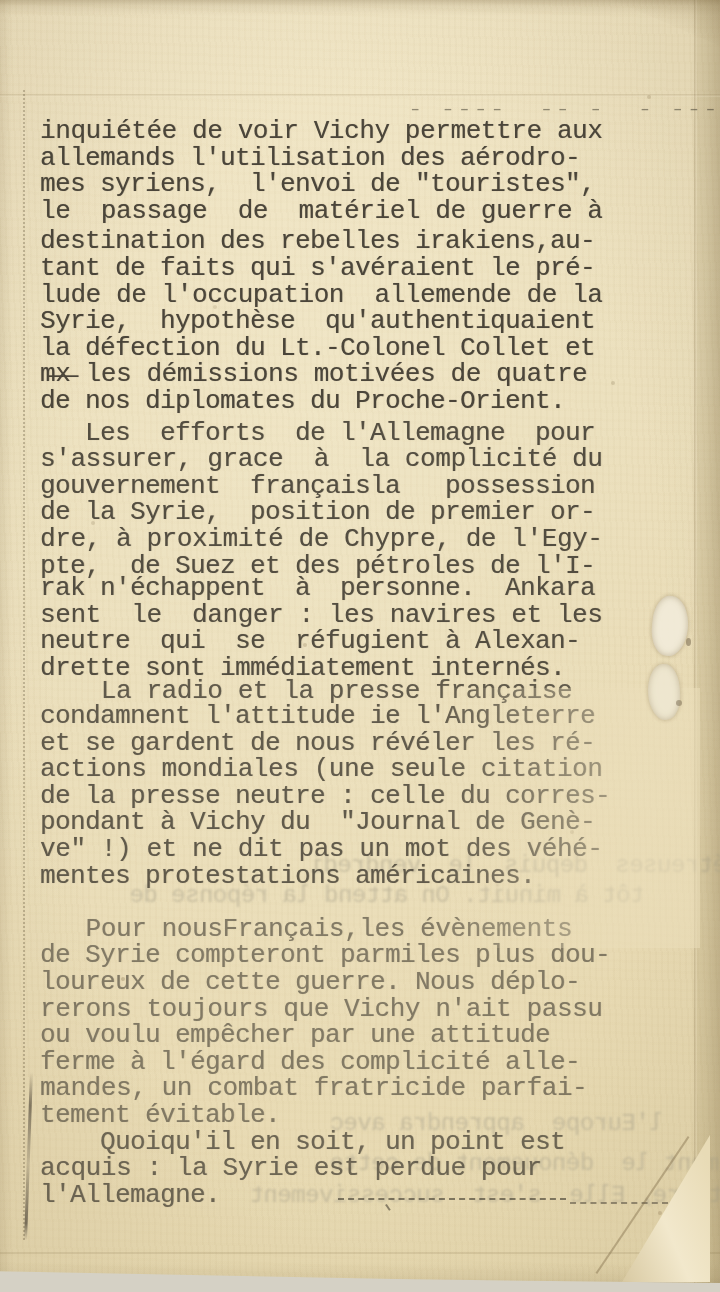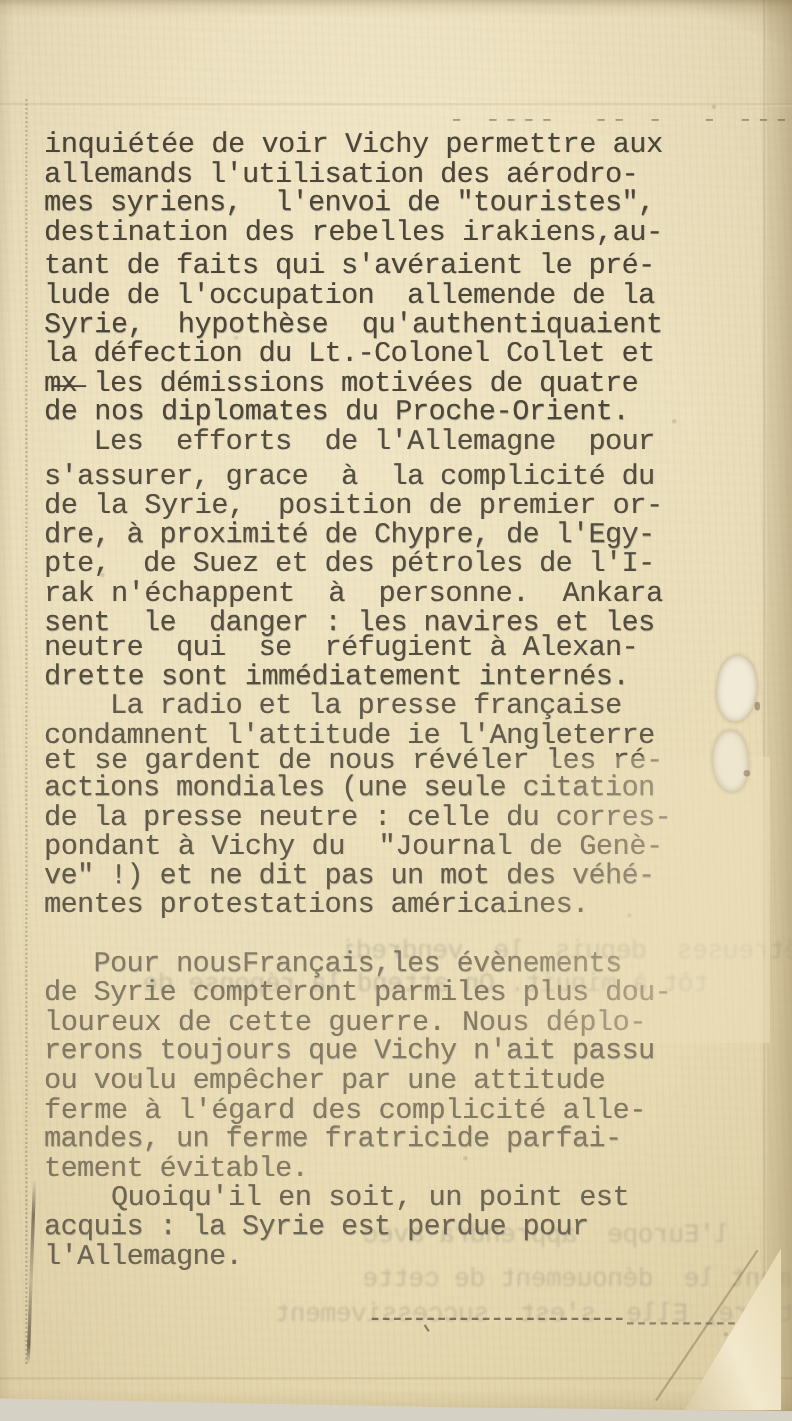--- a/index.html
+++ b/index.html
@@ -117,29 +117,31 @@
     <div class="right-strip"></div>
     <div class="left-dotted"></div>
     <div class="speckles"></div>
 
     <div class="top-mark">- ----  -- -  - ---</div>
 
     <div class="text-block" id="text-block">
         <div class="tl p1">inquiétée de voir Vichy permettre aux</div>
         <div class="tl p1">allemands l'utilisation des aérodro-</div>
         <div class="tl p1">mes syriens,  l'envoi de "touristes",</div>
+        <div class="tl p1">le  passage  de  matériel de guerre à</div>
         <div class="tl p1">destination des rebelles irakiens,au-</div>
         <div class="tl p1">tant de faits qui s'avéraient le pré-</div>
         <div class="tl p1">lude de l'occupation  allemende de la</div>
         <div class="tl p1">Syrie,  hypothèse  qu'authentiquaient</div>
         <div class="tl p1">la défection du Lt.-Colonel Collet et</div>
         <div class="tl p1">m̶x̶ les démissions motivées de quatre</div>
         <div class="tl p1">de nos diplomates du Proche-Orient.</div>
         <div class="tl p2">   Les  efforts  de l'Allemagne  pour</div>
         <div class="tl p2">s'assurer, grace  à  la complicité du</div>
+        <div class="tl p2">gouvernement  françaisla   possession</div>
         <div class="tl p2">de la Syrie,  position de premier or-</div>
         <div class="tl p2">dre, à proximité de Chypre, de l'Egy-</div>
         <div class="tl p2">pte,  de Suez et des pétroles de l'I-</div>
         <div class="tl p2">rak n'échappent  à  personne.  Ankara</div>
         <div class="tl p2">sent  le  danger : les navires et les</div>
         <div class="tl p2">neutre  qui  se  réfugient à Alexan-</div>
         <div class="tl p2">drette sont immédiatement internés.</div>
         <div class="tl p3">    La radio et la presse française</div>
         <div class="tl p3">condamnent l'attitude ie l'Angleterre</div>
         <div class="tl p3">et se gardent de nous révéler les ré-</div>
@@ -148,21 +150,21 @@
         <div class="tl p3">pondant à Vichy du  "Journal de Genè-</div>
         <div class="tl p3">ve" !) et ne dit pas un mot des véhé-</div>
         <div class="tl p3">mentes protestations américaines.</div>
         <div class="tl gap">&nbsp;</div>
         <div class="tl p4">   Pour nousFrançais,les évènements</div>
         <div class="tl p4">de Syrie compteront parmiles plus dou-</div>
         <div class="tl p4">loureux de cette guerre. Nous déplo-</div>
         <div class="tl p4">rerons toujours que Vichy n'ait passu</div>
         <div class="tl p4">ou voulu empêcher par une attitude</div>
         <div class="tl p4">ferme à l'égard des complicité alle-</div>
-        <div class="tl p4">mandes, un ferme fratricide parfai-</div>
+        <div class="tl p4">mandes, un combat fratricide parfai-</div>
         <div class="tl p4">tement évitable.</div>
         <div class="tl p5">    Quoiqu'il en soit, un point est</div>
         <div class="tl p5">acquis : la Syrie est perdue pour</div>
         <div class="tl p5">l'Allemagne.</div>
       </div>
 
     <div class="fade-right"></div>
 
     <div class="end-rule">
       <div class="seg1"></div>

